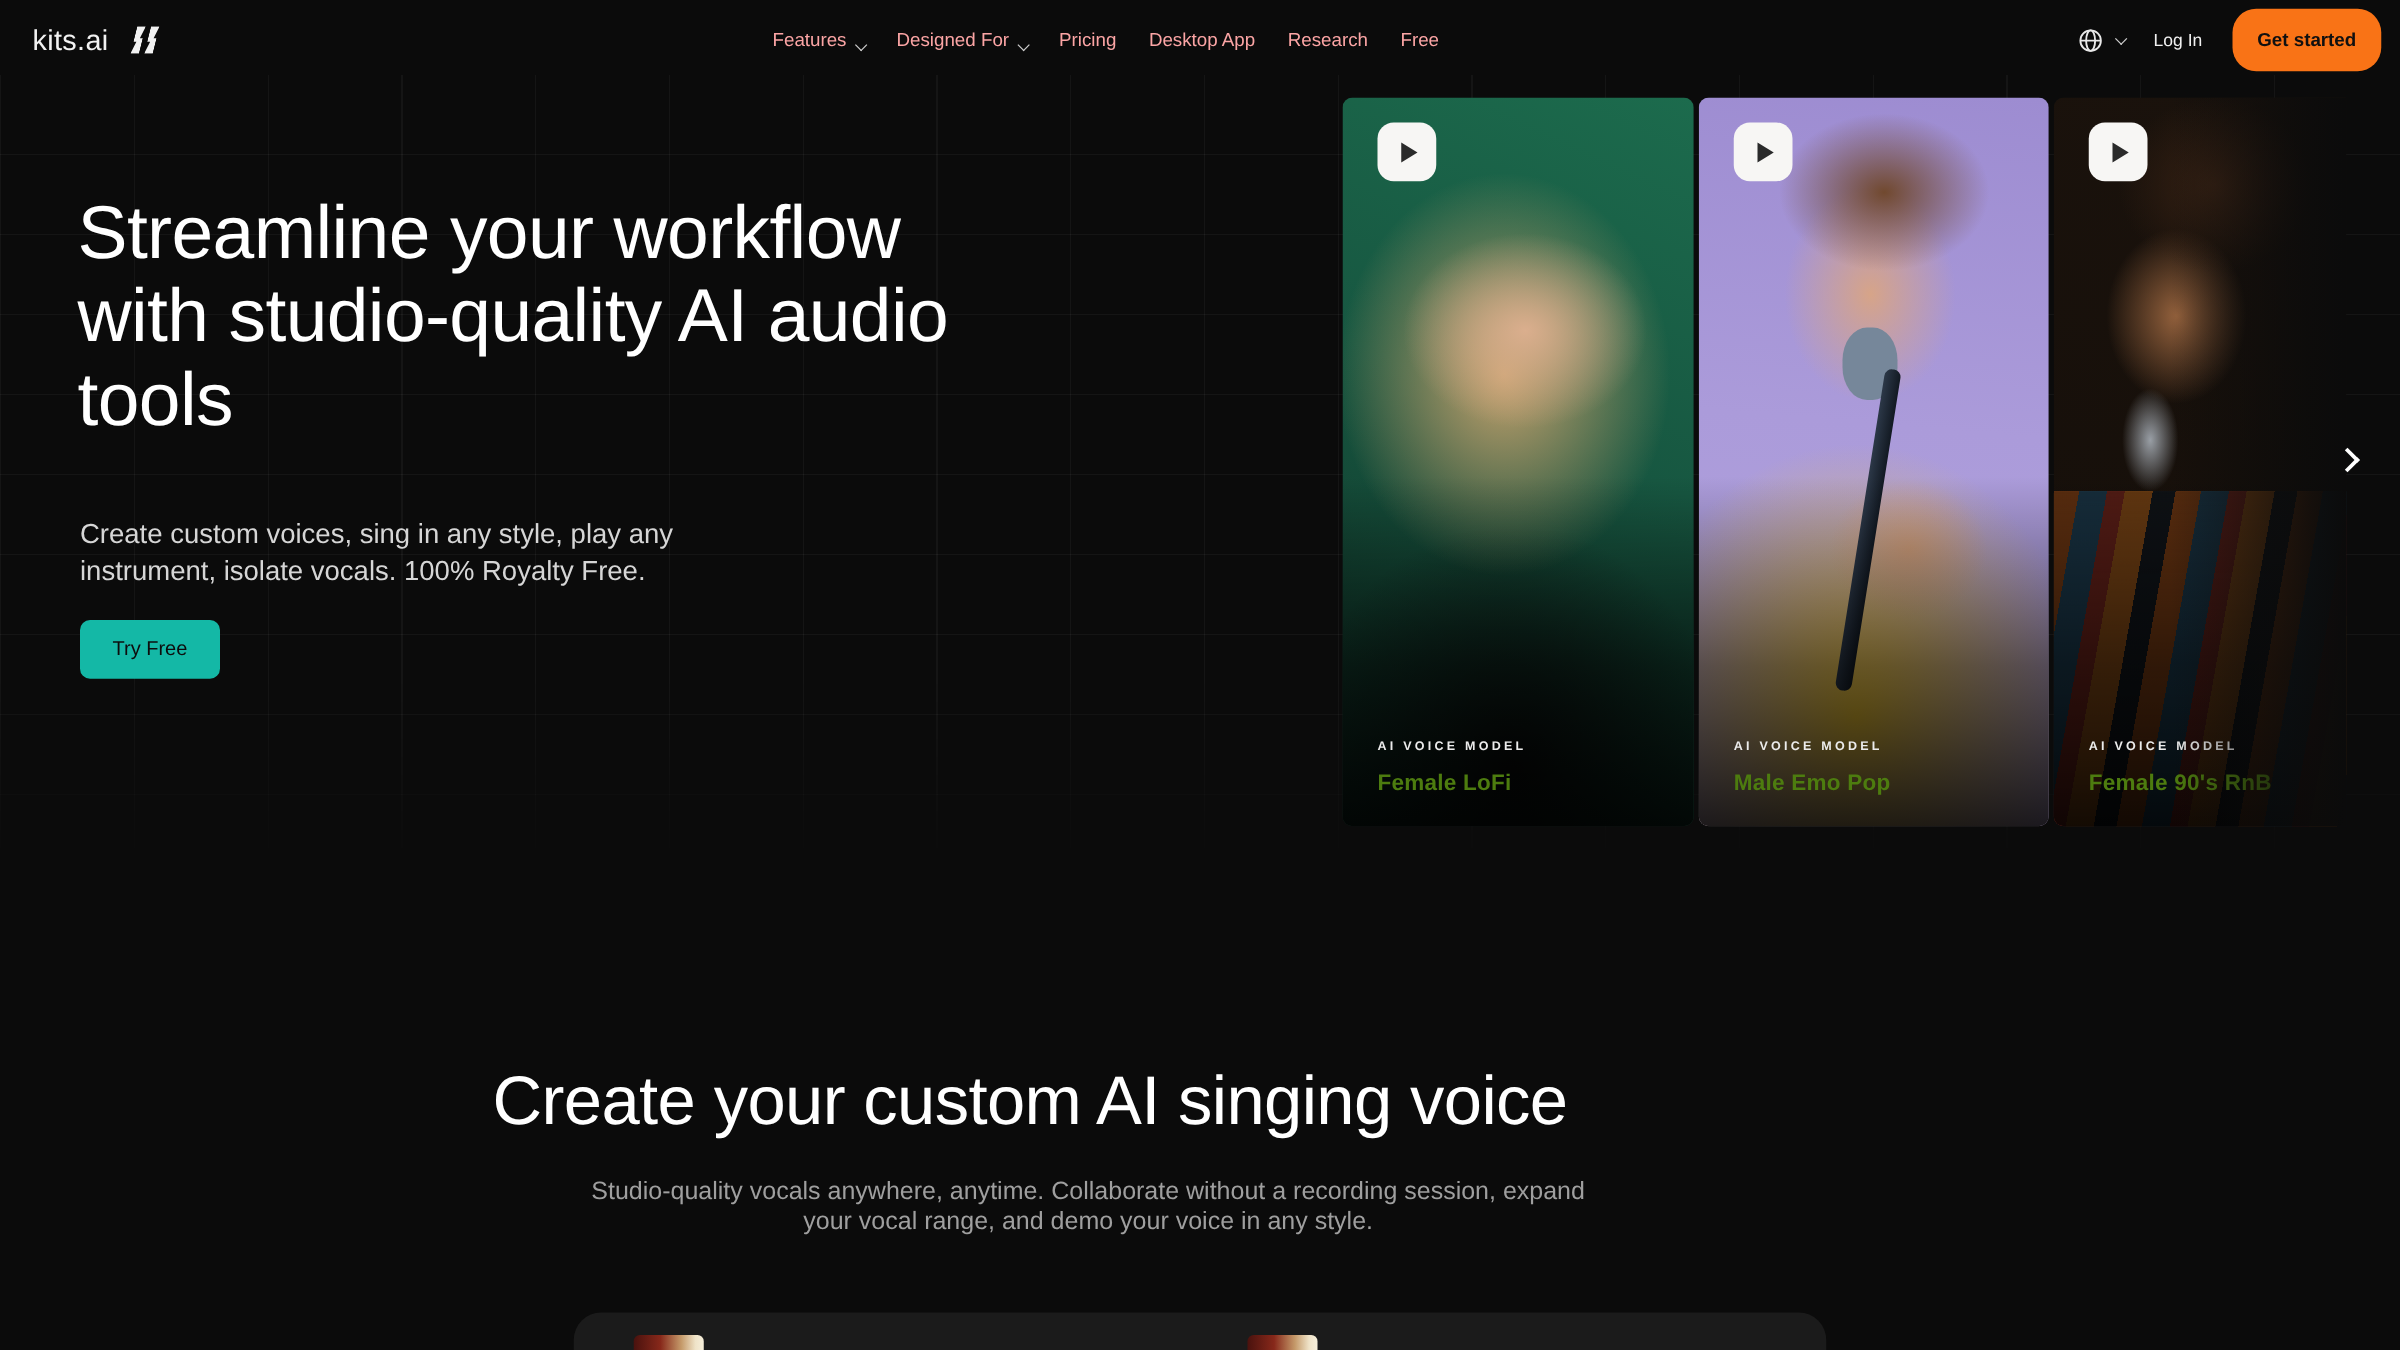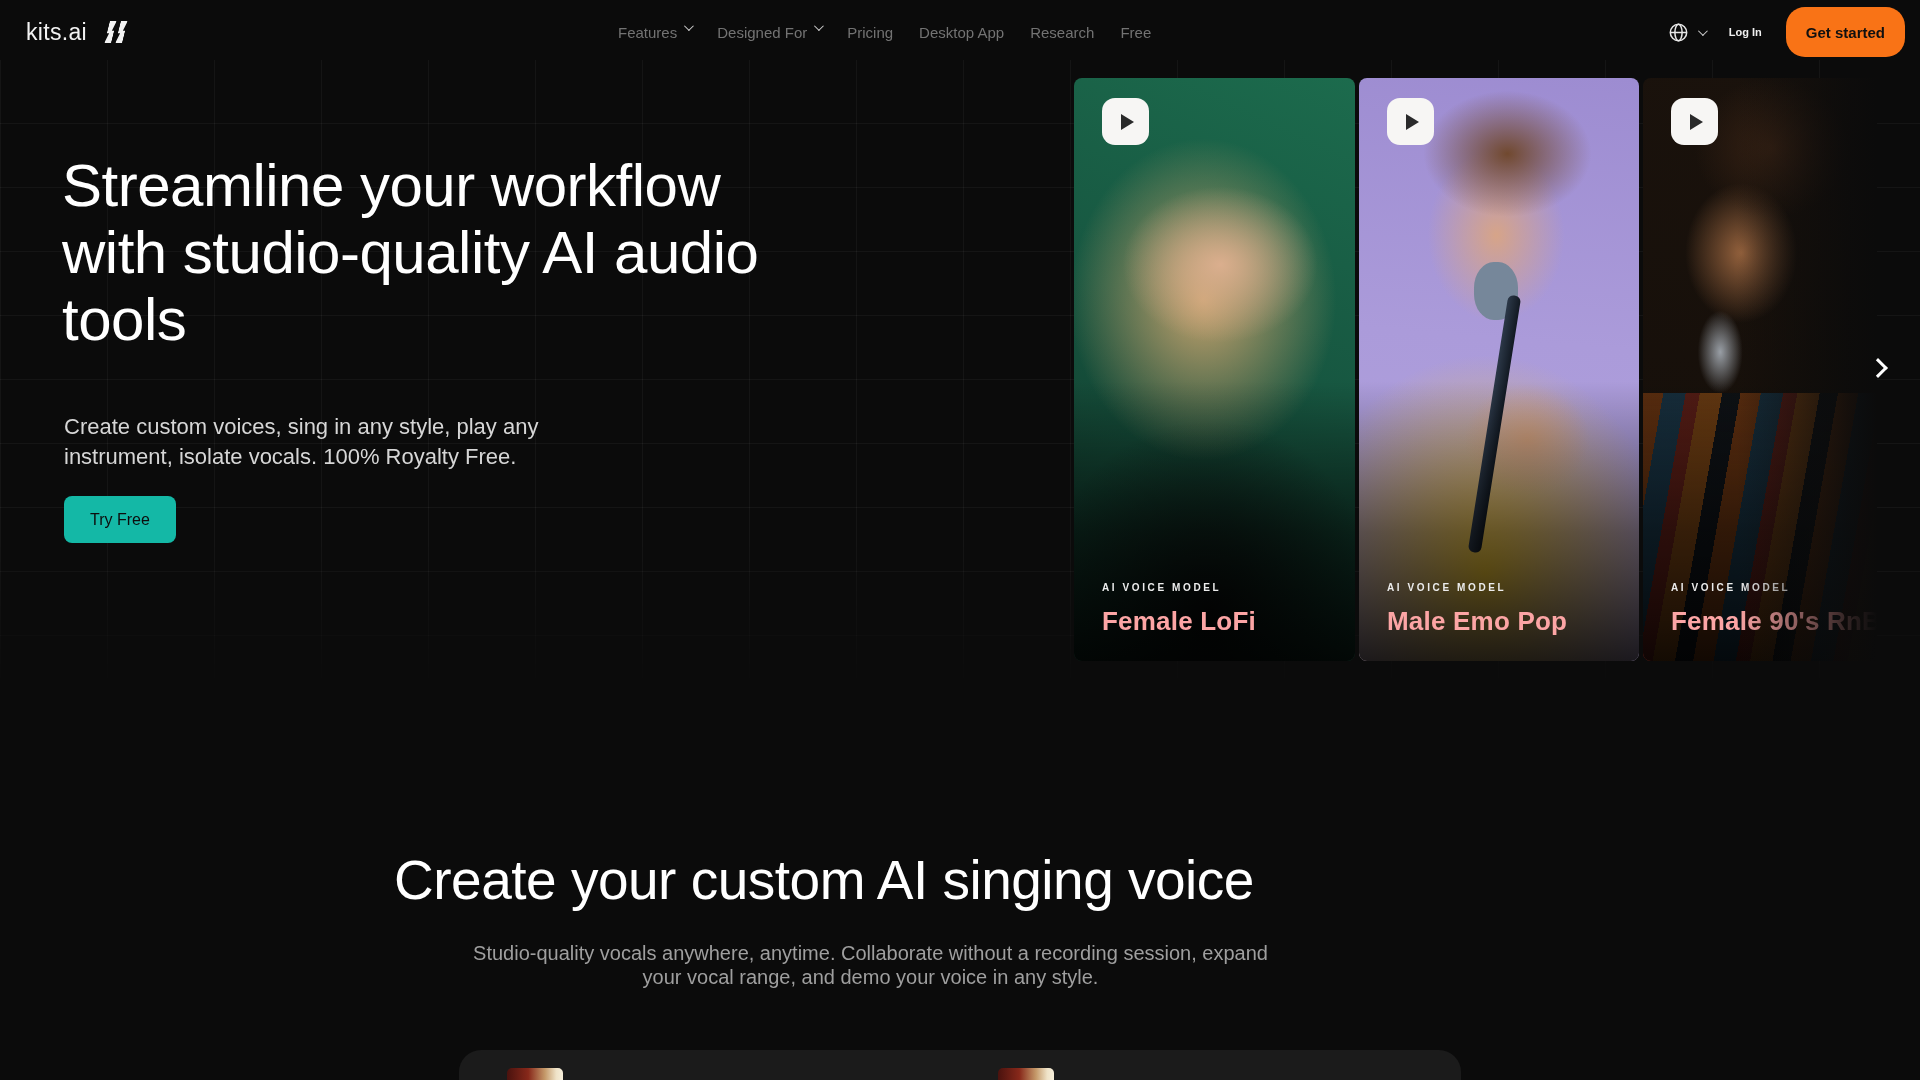--- a/index.html
+++ b/index.html
@@ -11,25 +11,25 @@
     color:#fff;
   }
 
   
   .topnav { position:absolute; top:0; left:0; width:1920px; height:64px; z-index:30; }
   .logo { position:absolute; left:26px; top:0; height:64px; display:flex; align-items:center; gap:20px; cursor:pointer; }
   .logo .word { font-size:23px; letter-spacing:.3px; color:#f2f2f2; font-weight:500; }
   .logo-mark { display:flex; gap:4px; }
   .logo-mark i { display:block; width:7px; height:22px; background:#f2f2f2; transform:skewX(-14deg); clip-path:polygon(0 0,100% 0,65% 44%,100% 44%,100% 100%,0 100%,35% 56%,0 56%); }
   .navlist { position:absolute; left:618px; top:0; height:64px; display:flex; align-items:center; gap:26px; }
-  .nav-item { display:flex; align-items:flex-start; gap:7px; font-size:15px; font-weight:500; color:#737373; cursor:pointer; }
+  .nav-item { display:flex; align-items:flex-end; gap:7px; font-size:15px; font-weight:500; color:#fca5a5; cursor:pointer; }
   .chev { width:7px; height:7px; border-right:1.6px solid #cfcfcf; border-bottom:1.6px solid #cfcfcf; transform:rotate(45deg) translateY(-2px); }
   .nav-right { position:absolute; right:15px; top:0; height:64px; display:flex; align-items:center; gap:24px; }
   .lang { display:flex; align-items:center; gap:9px; cursor:pointer; }
-  .login { font-size:11px; font-weight:700; color:#f0f0f0; cursor:pointer; }
+  .login { font-size:14px; font-weight:400; color:#f0f0f0; cursor:pointer; }
   .cta-pill { height:50px; padding:0 20px; border:none; border-radius:19px; background:#f97316; color:#101010; font-size:15px; font-weight:600; font-family:"Liberation Sans",sans-serif; cursor:pointer; }
 
   
   .hero-grid {
     position:absolute; left:0; top:60px; width:1920px; height:640px;
     background-image:
       repeating-linear-gradient(0deg, rgba(255,255,255,0.045) 0 1px, transparent 1px 64px),
       repeating-linear-gradient(90deg, rgba(255,255,255,0.045) 0 1px, transparent 1px 107px);
     -webkit-mask-image:linear-gradient(180deg,#000 75%,transparent 100%);
             mask-image:linear-gradient(180deg,#000 75%,transparent 100%);
@@ -90,21 +90,21 @@
   .shade { position:absolute; inset:0; background:linear-gradient(180deg, rgba(0,0,0,0) 52%, rgba(0,0,0,.55) 78%, rgba(0,0,0,.85) 100%); }
   .fade-right { position:absolute; inset:0; background:linear-gradient(90deg, rgba(11,11,11,0) 40%, rgba(11,11,11,.85) 88%, #0b0b0b 100%); z-index:4; }
   .play-btn {
     position:absolute; left:28px; top:20px; width:47px; height:47px;
     background:#f7f6f4; border:none; border-radius:13px; z-index:5; cursor:pointer;
     display:flex; align-items:center; justify-content:center;
   }
   .play-tri { width:0; height:0; border-left:13px solid #2a2a2a; border-top:8px solid transparent; border-bottom:8px solid transparent; margin-left:3px; }
   .meta { position:absolute; left:28px; bottom:24px; z-index:3; }
   .meta .tag { font-size:10px; font-weight:700; letter-spacing:2.6px; color:#ececec; margin-bottom:13px; }
-  .meta .title { font-size:26px; font-weight:700; letter-spacing:.2px; color:#fca5a5; white-space:nowrap; }
+  .meta .title { font-size:18px; font-weight:700; letter-spacing:.2px; color:#4d7c0f; white-space:nowrap; }
   .next-btn { position:absolute; left:1858px; top:348px; width:40px; height:40px; background:transparent; border:none; z-index:10; cursor:pointer; }
   .chev-right { display:block; width:14px; height:14px; border-top:3px solid #fff; border-right:3px solid #fff; transform:rotate(45deg); margin:10px auto; }
 
   
   .sec-title {
     position:absolute; left:0; top:848px; width:1648px; text-align:center; z-index:5;
     font-size:55px; font-weight:500; letter-spacing:-0.5px; color:#fff;
   }
   .sec-sub {
     position:absolute; left:0; top:941px; width:1741px; text-align:center; z-index:5;

